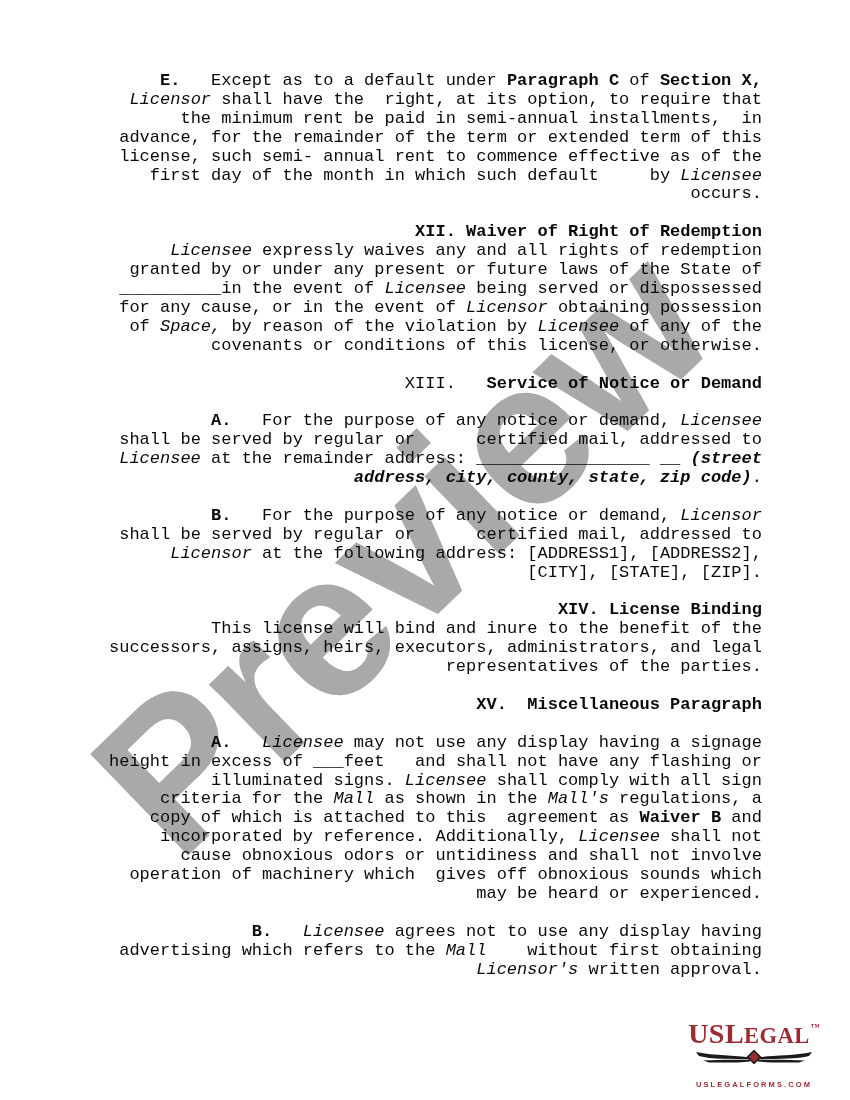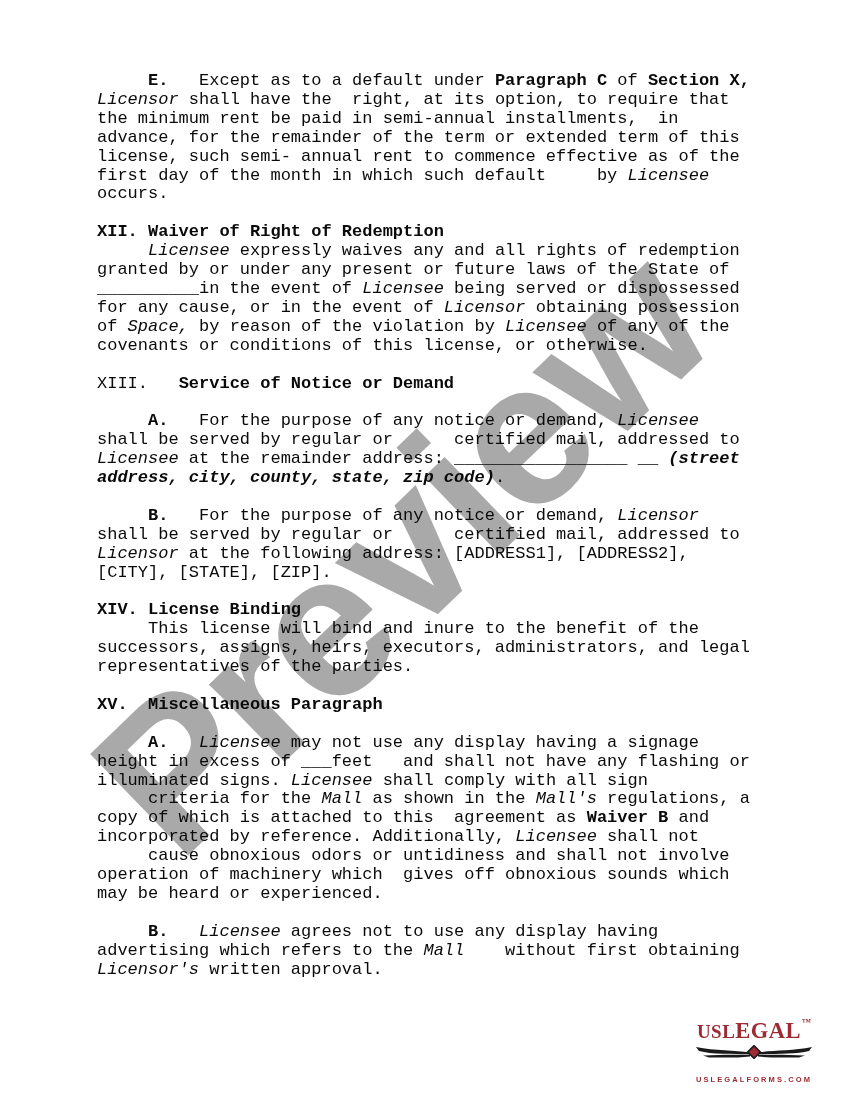--- a/index.html
+++ b/index.html
@@ -25,47 +25,48 @@
     font-size:205px;
     letter-spacing:-3px;
     color:#a9a9a9;
     white-space:nowrap;
     z-index:1;
     user-select:none;
   }
   
   .doc {
     position:absolute;
-    left:97px; top:72px;
+    left:109px; top:72px;
     z-index:2;
     white-space:pre;
     font-family:"Liberation Mono", monospace;
     font-size:17px;
     line-height:18.9px;
     color:#0a0a0a;
+    text-align:right;
   }
   .seg-b  { font-weight:bold; }
   .seg-i  { font-style:italic; }
   .seg-bi { font-weight:bold; font-style:italic; }
   
   .logo {
     position:absolute;
     top:1020px; right:20px;
     width:152px;
     text-align:center;
     z-index:3;
     color:#9c2b33;
   }
   .wordmark {
     font-family:"Liberation Serif", serif;
     font-weight:bold;
     line-height:1;
     white-space:nowrap;
   }
-  .wm-main  { font-size:19px; letter-spacing:0.5px; }
+  .wm-main  { font-size:28px; letter-spacing:0.5px; }
   .wm-small { font-size:22.5px; letter-spacing:0.5px; }
   .tm { font-size:9px; position:relative; top:-13px; margin-left:1px; }
   .eagle { display:block; margin:2px auto 0 auto; }
   .website {
     margin-top:16px;
     font-family:"Liberation Sans", sans-serif;
     font-size:7.5px;
     font-weight:bold;
     letter-spacing:2.1px;
     white-space:nowrap;

